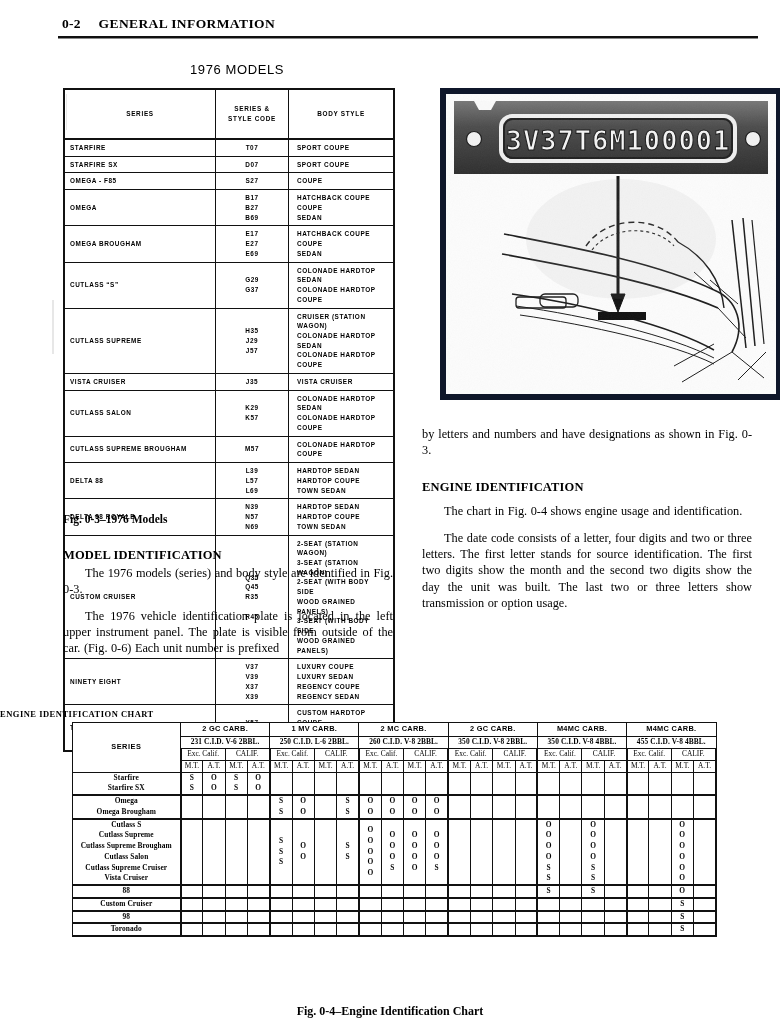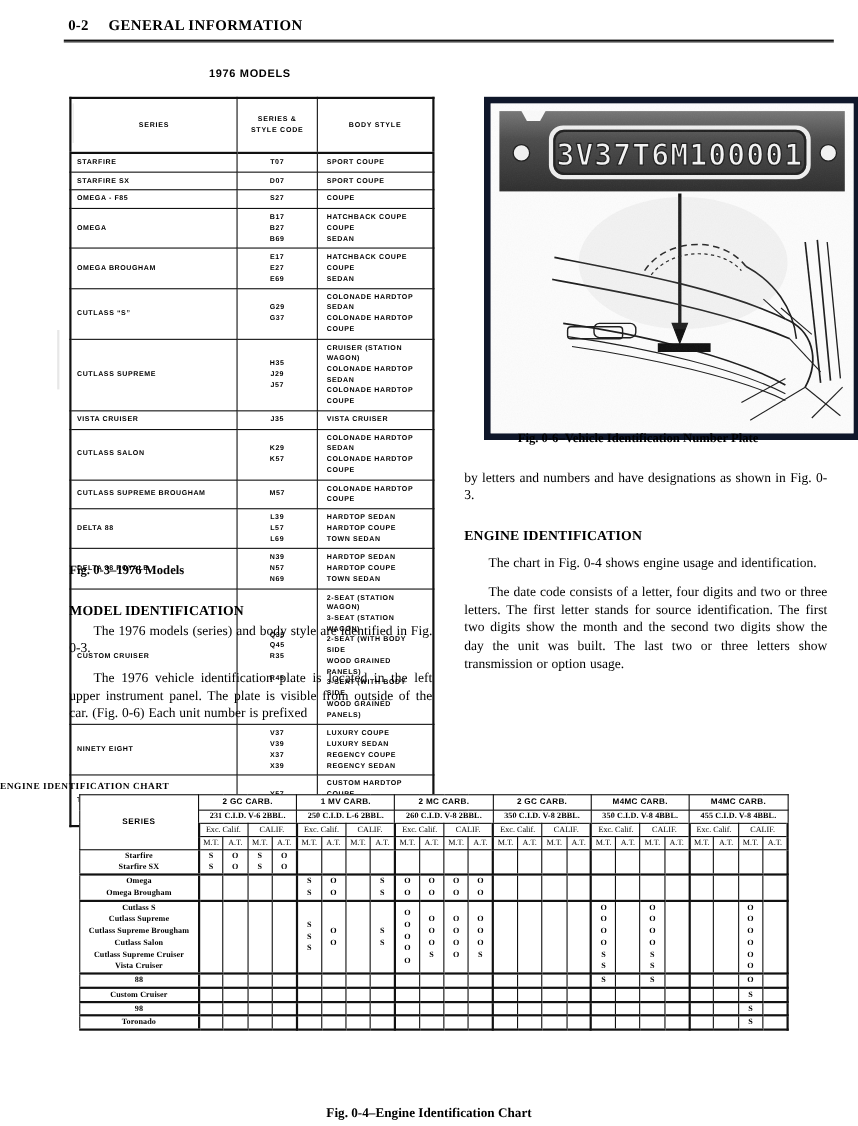--- a/index.html
+++ b/index.html
@@ -63,22 +63,22 @@
     width: 700px; height: 1px;
     background: #8a8a8a;
   }
 
   
   .models-title {
     position: absolute;
     top: 62px;
     left: 190px;
     font-family: "Liberation Sans", sans-serif;
-    font-size: 10px;
-    font-weight: bold;
+    font-size: 13px;
+    font-weight: normal;
     letter-spacing: 0.6px;
   }
   .models-table {
     position: absolute;
     top: 88px;
     left: 63px;
     width: 332px;
     border-collapse: collapse;
     border: 2px solid #111;
     font-family: "Liberation Sans", sans-serif;
@@ -512,21 +512,20 @@
         <path d="M292 286 L320 258" stroke-width="1"></path>
         <rect x="70" y="203" width="50" height="11" rx="3" stroke-width="1.3"></rect>
         <rect x="94" y="200" width="38" height="13" rx="5" stroke-width="1.3"></rect>
       </g>
 
       <rect x="152" y="218" width="48" height="8" fill="#111"></rect>
       <ellipse cx="175" cy="145" rx="95" ry="60" fill="#9a9a9a" opacity="0.10"></ellipse>
       <rect x="0" y="0" width="330" height="300" filter="url(#grain)" fill="#888" opacity="0.35"></rect>
     </svg>
   </div>
-  <div class="fig6cap">Fig. 0-6–Vehicle Identification Number Plate</div>
 
   <div class="lcol">
     <div class="secthead">MODEL IDENTIFICATION</div>
     <p class="para">The 1976 models (series) and body style are identified in Fig. 0-3.</p>
     <p class="para">The 1976 vehicle identification plate is located in the left upper instrument panel. The plate is visible from outside of the car. (Fig. 0-6) Each unit number is prefixed</p>
   </div>
 
   <div class="rcol">
     <p class="para noind">by letters and numbers and have designations as shown in Fig. 0-3.</p>
     <div class="gap"></div>

